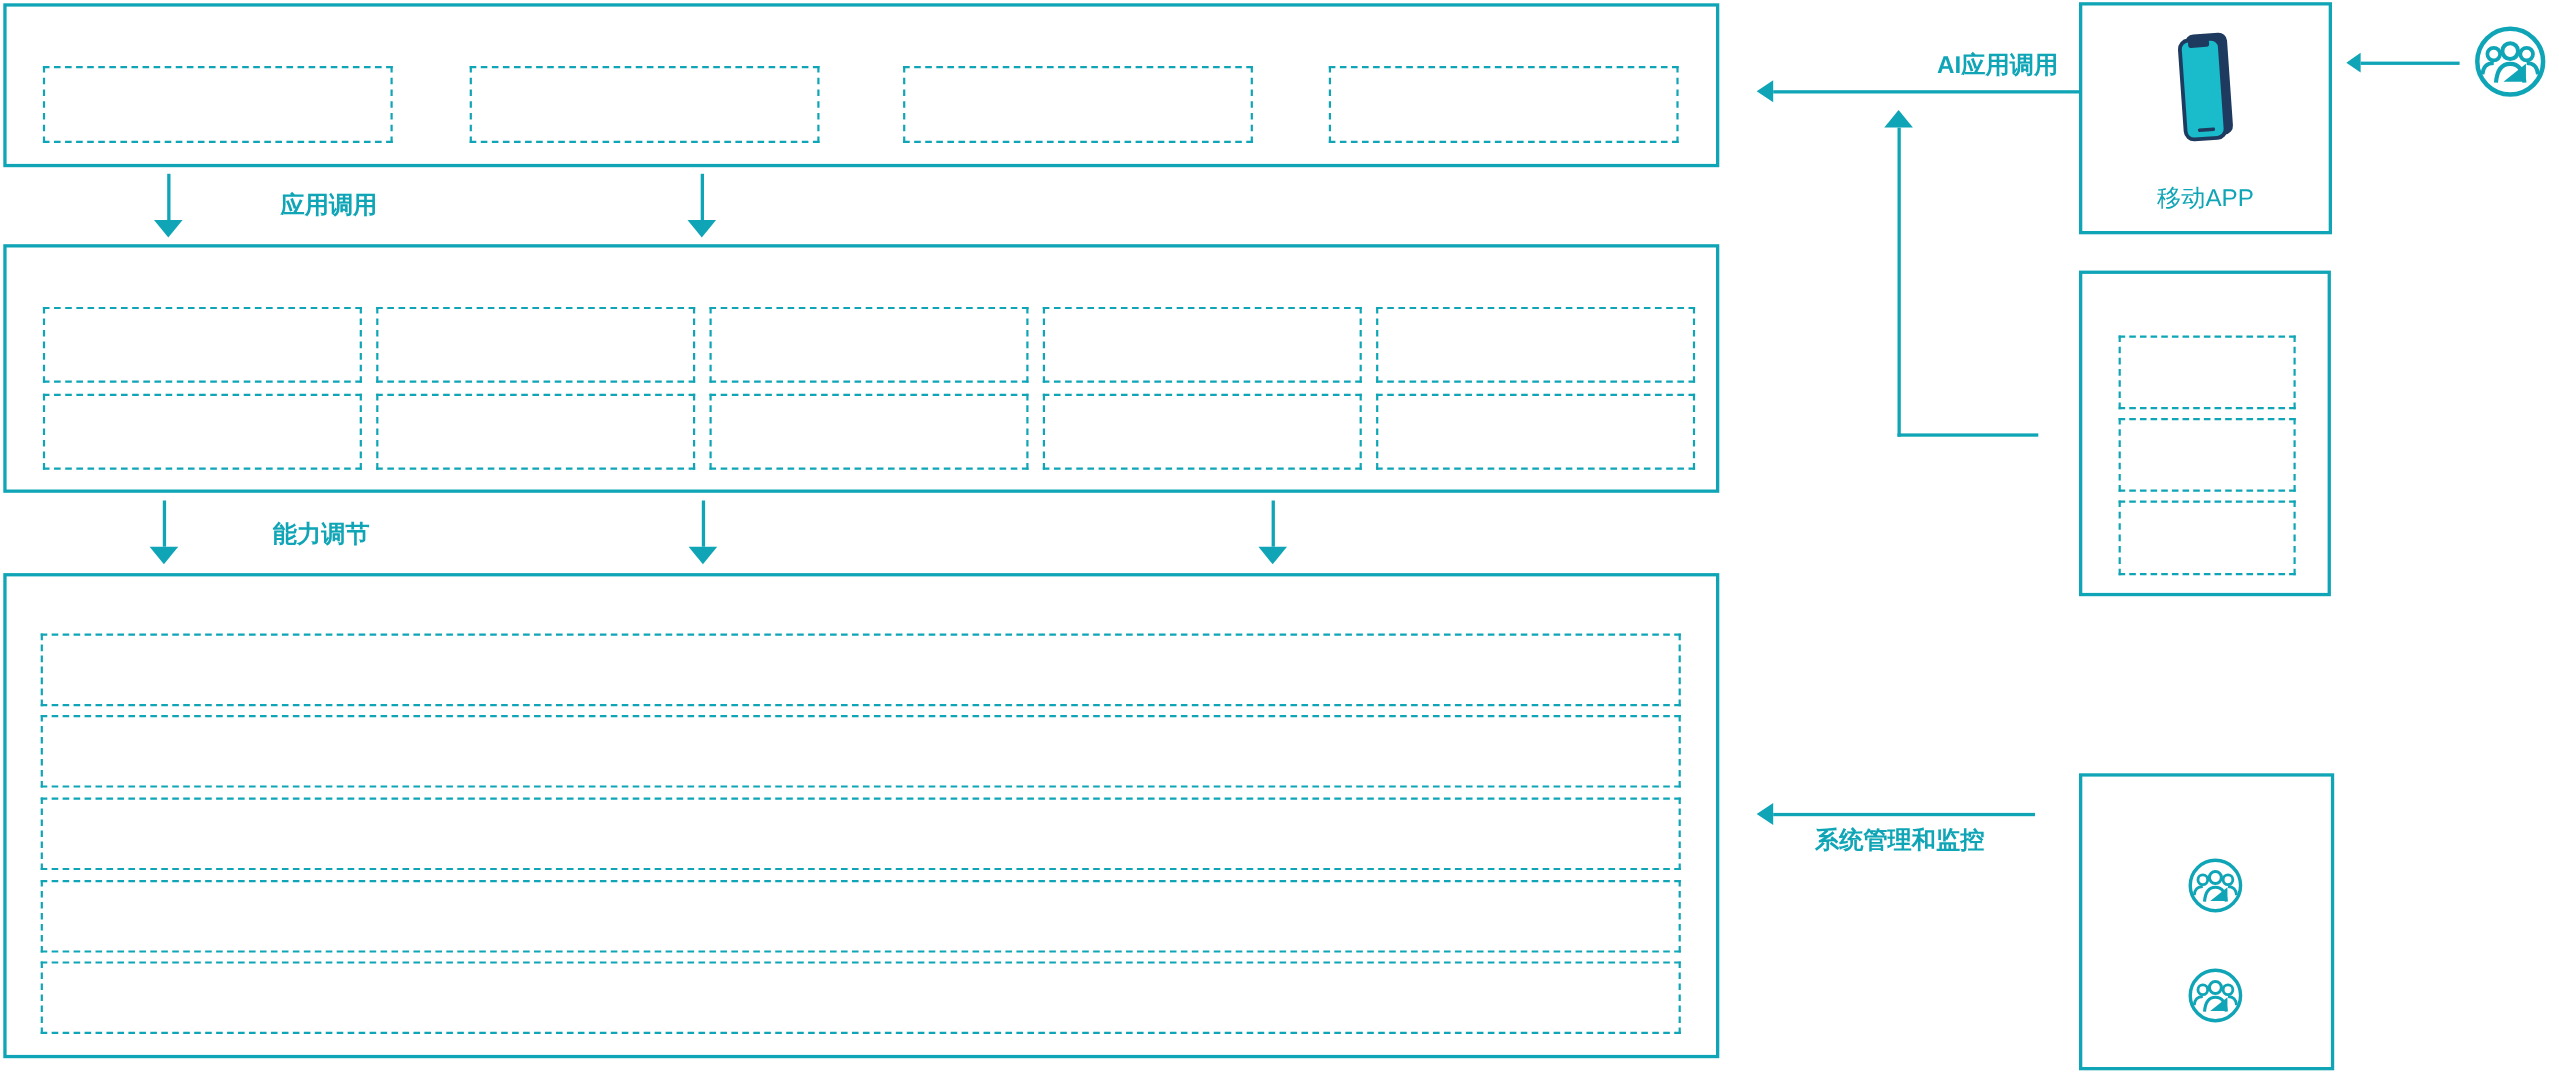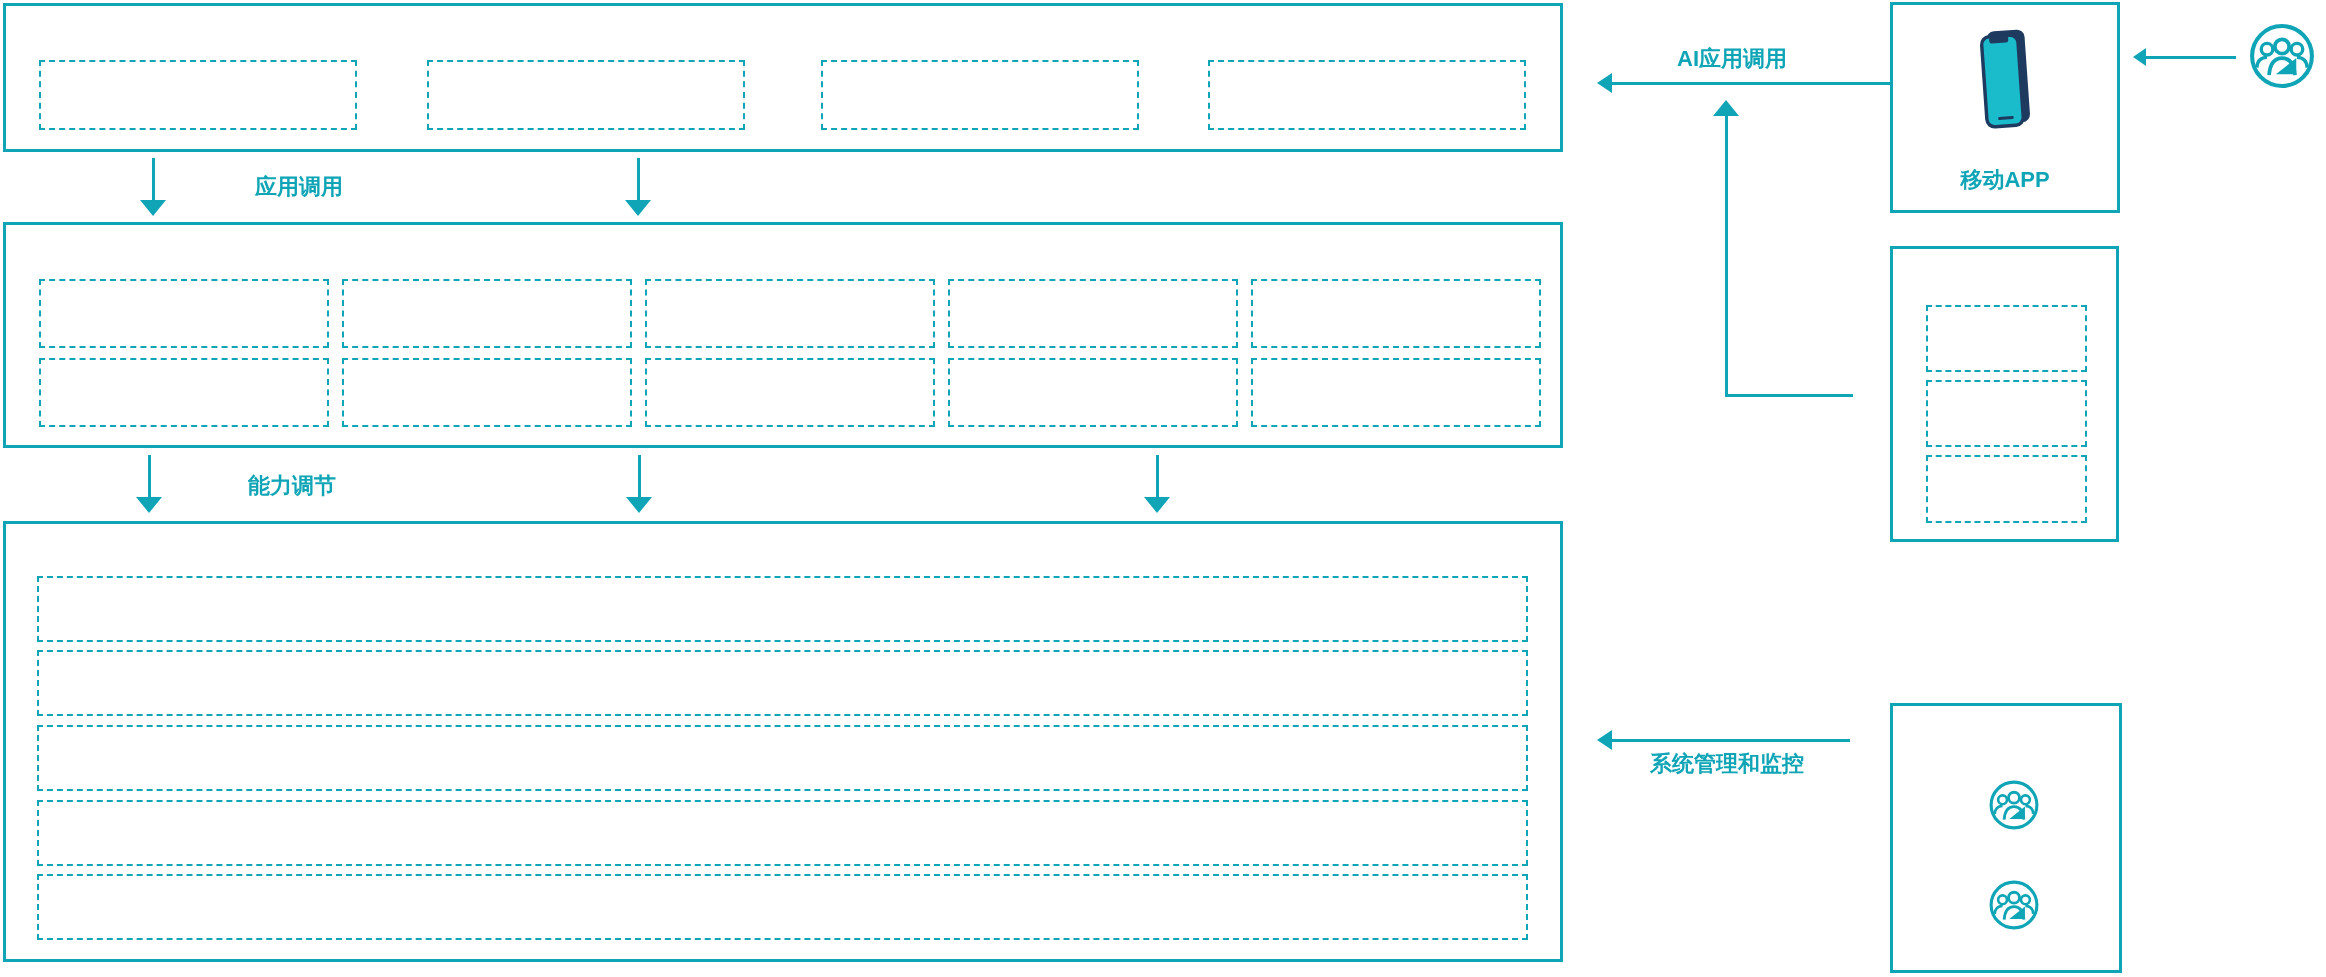--- a/index.html
+++ b/index.html
@@ -11,21 +11,21 @@
   .slot{position:absolute;border:2px dashed #0FA5B6;box-sizing:border-box;background:#fff;}
   .lbl{position:absolute;color:#0FA5B6;font-weight:700;font-size:22px;line-height:24px;white-space:nowrap;}
   .v-line{position:absolute;width:3px;background:#0FA5B6;}
   .h-line{position:absolute;height:3px;background:#0FA5B6;}
   .head-down{position:absolute;width:0;height:0;border-left:13px solid transparent;border-right:13px solid transparent;border-top:16px solid #0FA5B6;}
   .head-up{position:absolute;width:0;height:0;border-left:13px solid transparent;border-right:13px solid transparent;border-bottom:16px solid #0FA5B6;}
   .head-left{position:absolute;width:0;height:0;border-top:10px solid transparent;border-bottom:10px solid transparent;border-right:15px solid #0FA5B6;}
   .head-left.sm{border-top-width:9px;border-bottom-width:9px;border-right-width:13px;}
   .icon{position:absolute;}
   .phone-wrap{position:absolute;left:0;top:0;width:224px;height:150px;display:flex;align-items:center;justify-content:center;}
-  .app-label{position:absolute;left:0;top:160px;width:224px;text-align:center;color:#0FA5B6;font-weight:700;font-size:22px;}
+  .app-label{position:absolute;left:0;top:160px;width:224px;text-align:center;color:#0FA5B6;font-weight:400;font-size:22px;}
 </style>
 </head>
 <body>
 
 <div id="canvas">
 
   <div class="panel" style="left:3px;top:3px;width:1560px;height:149px;">
     <div class="slot" style="left:33px;top:54px;width:318px;height:70px;"></div>
     <div class="slot" style="left:421px;top:54px;width:318px;height:70px;"></div>
     <div class="slot" style="left:815px;top:54px;width:318px;height:70px;"></div>
@@ -60,21 +60,21 @@
   <div class="lbl" style="left:248px;top:474px;">能力调节</div>
 
   <div class="panel" style="left:3px;top:521px;width:1560px;height:441px;">
     <div class="slot" style="left:31px;top:52px;width:1491px;height:66px;"></div>
     <div class="slot" style="left:31px;top:126px;width:1491px;height:66px;"></div>
     <div class="slot" style="left:31px;top:201px;width:1491px;height:66px;"></div>
     <div class="slot" style="left:31px;top:276px;width:1491px;height:66px;"></div>
     <div class="slot" style="left:31px;top:350px;width:1491px;height:66px;"></div>
   </div>
 
-  <div class="lbl" style="left:1677px;top:47px;">AI应用调用</div>
+  <div class="lbl" style="left:1761px;top:47px;">AI应用调用</div>
   <div class="head-left" style="left:1597px;top:73px;"></div>
   <div class="h-line" style="left:1612px;top:82px;width:278px;"></div>
 
   <div class="head-up" style="left:1713px;top:100px;"></div>
   <div class="v-line" style="left:1725px;top:116px;height:281px;"></div>
   <div class="h-line" style="left:1725px;top:394px;width:128px;"></div>
 
   <div class="head-left" style="left:1597px;top:730px;"></div>
   <div class="h-line" style="left:1612px;top:739px;width:238px;"></div>
   <div class="lbl" style="left:1650px;top:752px;">系统管理和监控</div>

